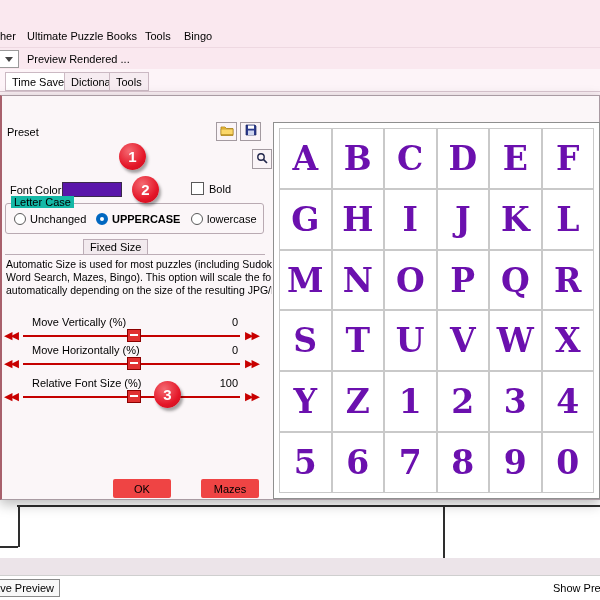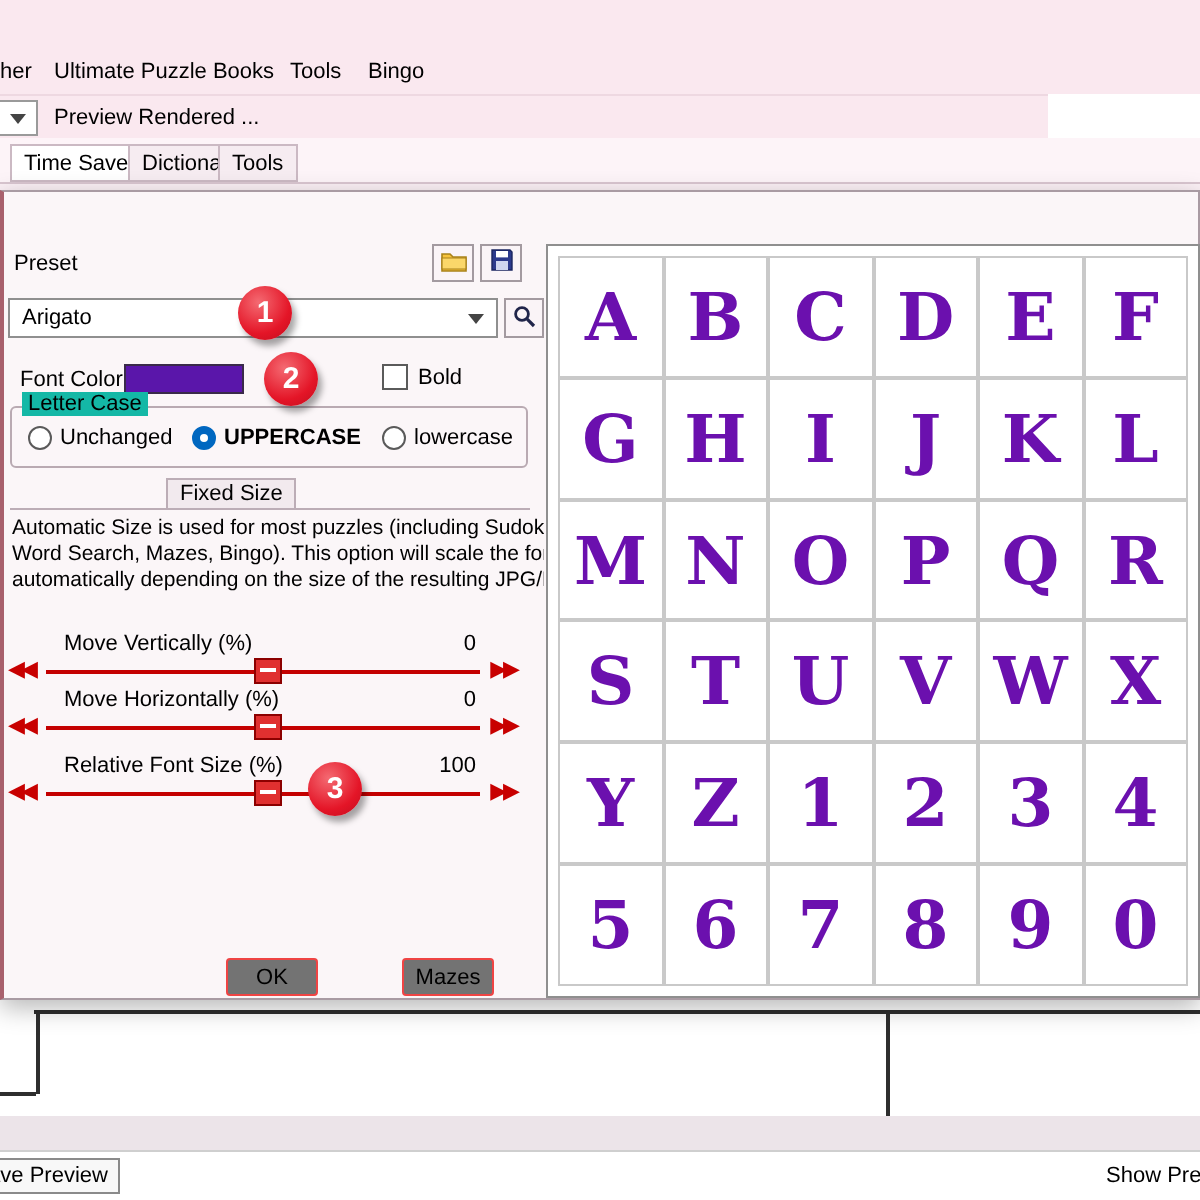--- a/index.html
+++ b/index.html
@@ -4,21 +4,21 @@
 <style>
   *{margin:0;padding:0;box-sizing:border-box}
   html,body{width:600px;height:600px}
   body{font-family:"Liberation Sans",sans-serif;font-size:11px;color:#000}
   .screen{position:relative;width:600px;height:600px;background:#ffffff;overflow:hidden}
 
   
   .menubar{position:absolute;left:0;top:0;width:600px;height:47px;background:#fae8ef}
   .menu-item{position:absolute;top:30px;white-space:nowrap;cursor:default}
   .mi-0{left:0}.mi-1{left:27px}.mi-2{left:145px}.mi-3{left:184px}
-  .toolbar{position:absolute;left:0;top:47px;width:524px;height:22px;background:#fae8ef;border-top:1px solid #eed8e1}
+  .toolbar{position:absolute;left:0;top:47px;width:600px;height:22px;background:#fae8ef;border-top:1px solid #eed8e1}
   .combo-stub{position:absolute;left:-42px;top:2px;width:61px;height:18px;background:#fff;border:1px solid #9a9a9a;display:flex;align-items:center;justify-content:flex-end;padding-right:5px}
   .caret{width:0;height:0;border-left:4px solid transparent;border-right:4px solid transparent;border-top:5px solid #444}
   .preview-rendered{position:absolute;left:27px;top:5px;white-space:nowrap}
   .tabstrip{position:absolute;left:0;top:69px;width:600px;height:23px;background:#fdf4f8;border-bottom:1px solid #d9c6d0}
   .bgtab{position:absolute;top:3px;height:19px;display:flex;align-items:center;padding:0 6px;border:1px solid #cbb9c3;background:#f6ecf1;white-space:nowrap}
   .bgtab.active{background:#ffffff}
   .bt-0{left:5px}.bt-1{left:64px}.bt-2{left:109px}
   .strip-under{position:absolute;left:0;top:92px;width:600px;height:3px;background:#fbf0f5}
 
   .bg-bottom{position:absolute;left:0;top:500px;width:600px;height:100px;background:#ffffff}
@@ -78,21 +78,21 @@
   .slider-label.sl1,.slider-label.sl2,.slider-label.sl3{left:30px}
   .slider-value.sl1,.slider-value.sl2,.slider-value.sl3{left:196px}
   .slider{position:absolute;left:0;width:262px;height:16px}
   .slider.s1{top:232px}.slider.s2{top:260px}.slider.s3{top:293px}
   .arrows{position:absolute;top:1px;color:#c80000;font-size:11px;letter-spacing:-2px;line-height:13px;cursor:pointer}
   .arrows.left{left:2px}.arrows.right{right:6px}
   .track{position:absolute;left:21px;right:24px;top:7px;height:2px;background:#c40000}
   .handle{position:absolute;left:125px;top:1px;width:14px;height:13px;background:#e03030;border:1px solid #8c0000}
   .handle::after{content:"";position:absolute;left:2px;right:2px;top:4px;height:2px;background:#fff}
 
-  .dlg-btn{position:absolute;top:383px;width:46px;height:19px;background:#737373;border:1px solid #ef4444;border-radius:2px;display:flex;align-items:center;justify-content:center;font-size:11px;cursor:default}
+  .dlg-btn{position:absolute;top:383px;width:58px;height:19px;background:#ef4444;border:4px solid #ef4444;border-radius:2px;display:flex;align-items:center;justify-content:center;font-size:11px;cursor:default}
   .btn-ok{left:111px}.btn-cancel{left:199px}
 
   
   .ann{position:absolute;width:27px;height:27px;border-radius:50%;background:radial-gradient(circle at 38% 30%,#f46a72 0%,#e41527 62%,#bf0e1e 100%);color:#fff;font-size:15px;font-weight:700;display:flex;align-items:center;justify-content:center;box-shadow:2px 3px 3px rgba(0,0,0,.35);z-index:6}
   .ann-1{left:117px;top:47px}
   .ann-2{left:130px;top:80px}
   .ann-3{left:152px;top:285px}
 
   
   .preview-panel{position:absolute;left:271px;top:26px;width:327px;height:377px;background:#fff;border:1px solid #8f8f8f;z-index:3}
@@ -150,24 +150,20 @@
     <button class="icon-btn btn-save">
       <span>
         <svg width="12" height="12" viewBox="0 0 12 12">
             <path d="M1 1 h9 l1 1 v9 H1 z" fill="#2c3a8c" stroke="#1a2560" stroke-width="0.7"></path>
             <rect x="3" y="1.5" width="6" height="3.2" fill="#ffffff"></rect>
             <rect x="3" y="6.5" width="6" height="4.5" fill="#cfd6ef"></rect>
           </svg>
       </span>
     </button>
 
-    <div class="font-combo">
-      <span>Arigato</span>
-      <span class="caret"></span>
-    </div>
     <button class="icon-btn btn-search">
       <span>
         <svg width="12" height="12" viewBox="0 0 12 12">
             <circle cx="5" cy="5" r="3.2" fill="none" stroke="#20254a" stroke-width="1.4"></circle>
             <line x1="7.6" y1="7.6" x2="11" y2="11" stroke="#20254a" stroke-width="1.6"></line>
           </svg>
       </span>
     </button>
 
     <span class="dlg-label lbl-fontcolor">Font Color</span>

